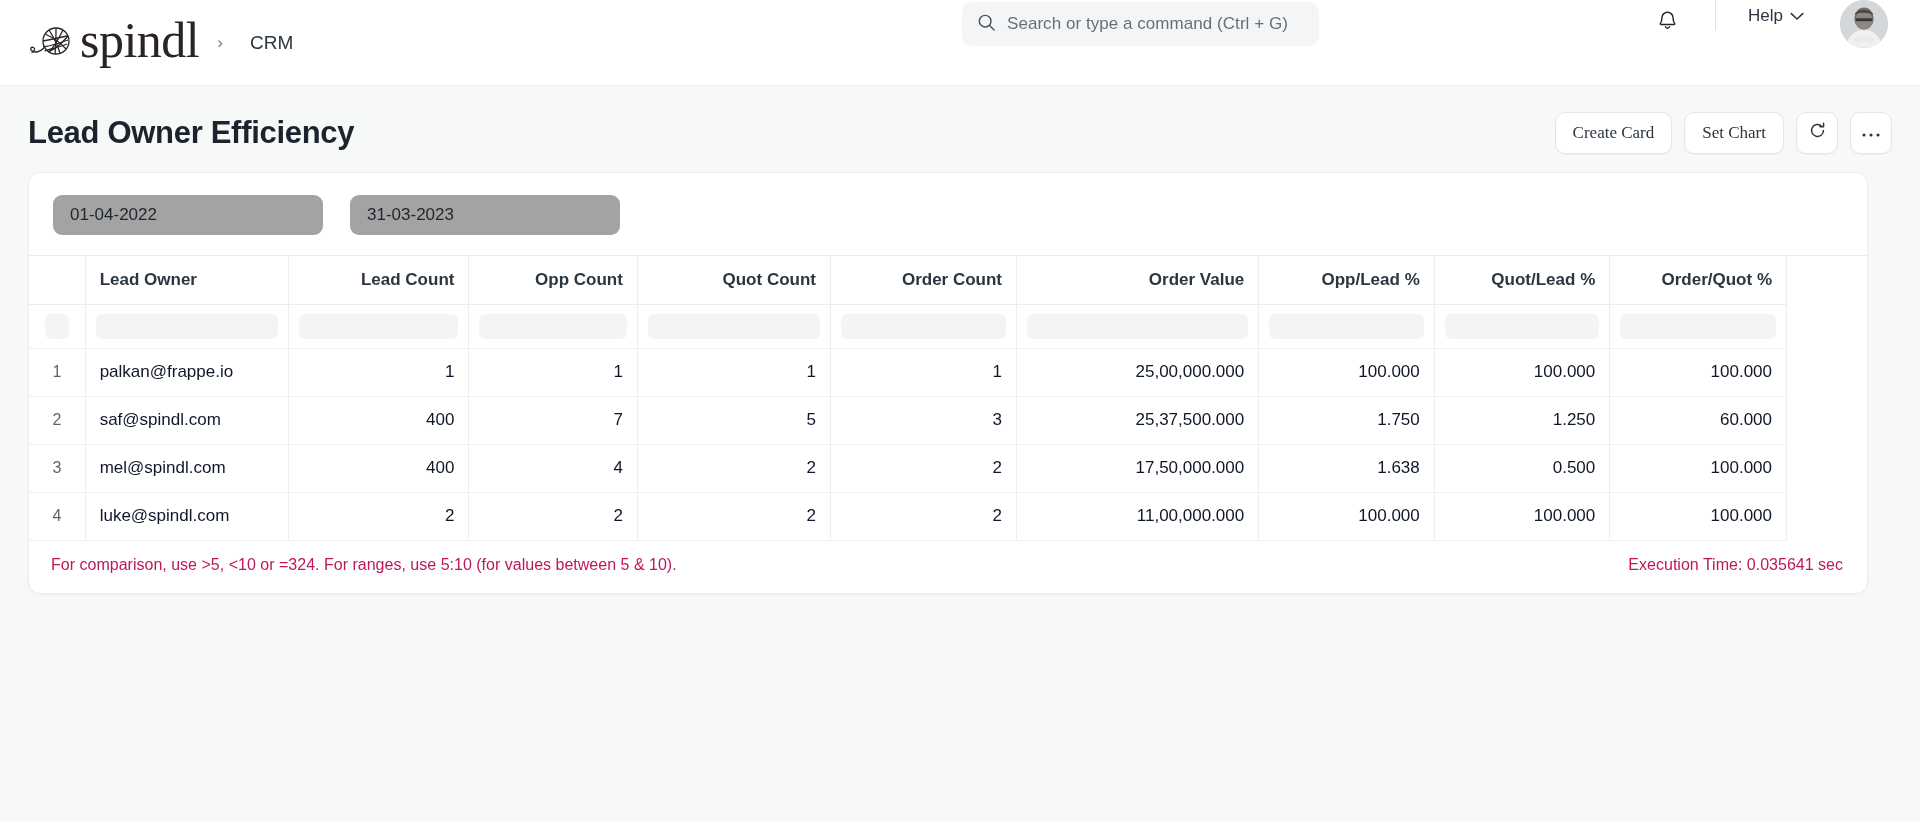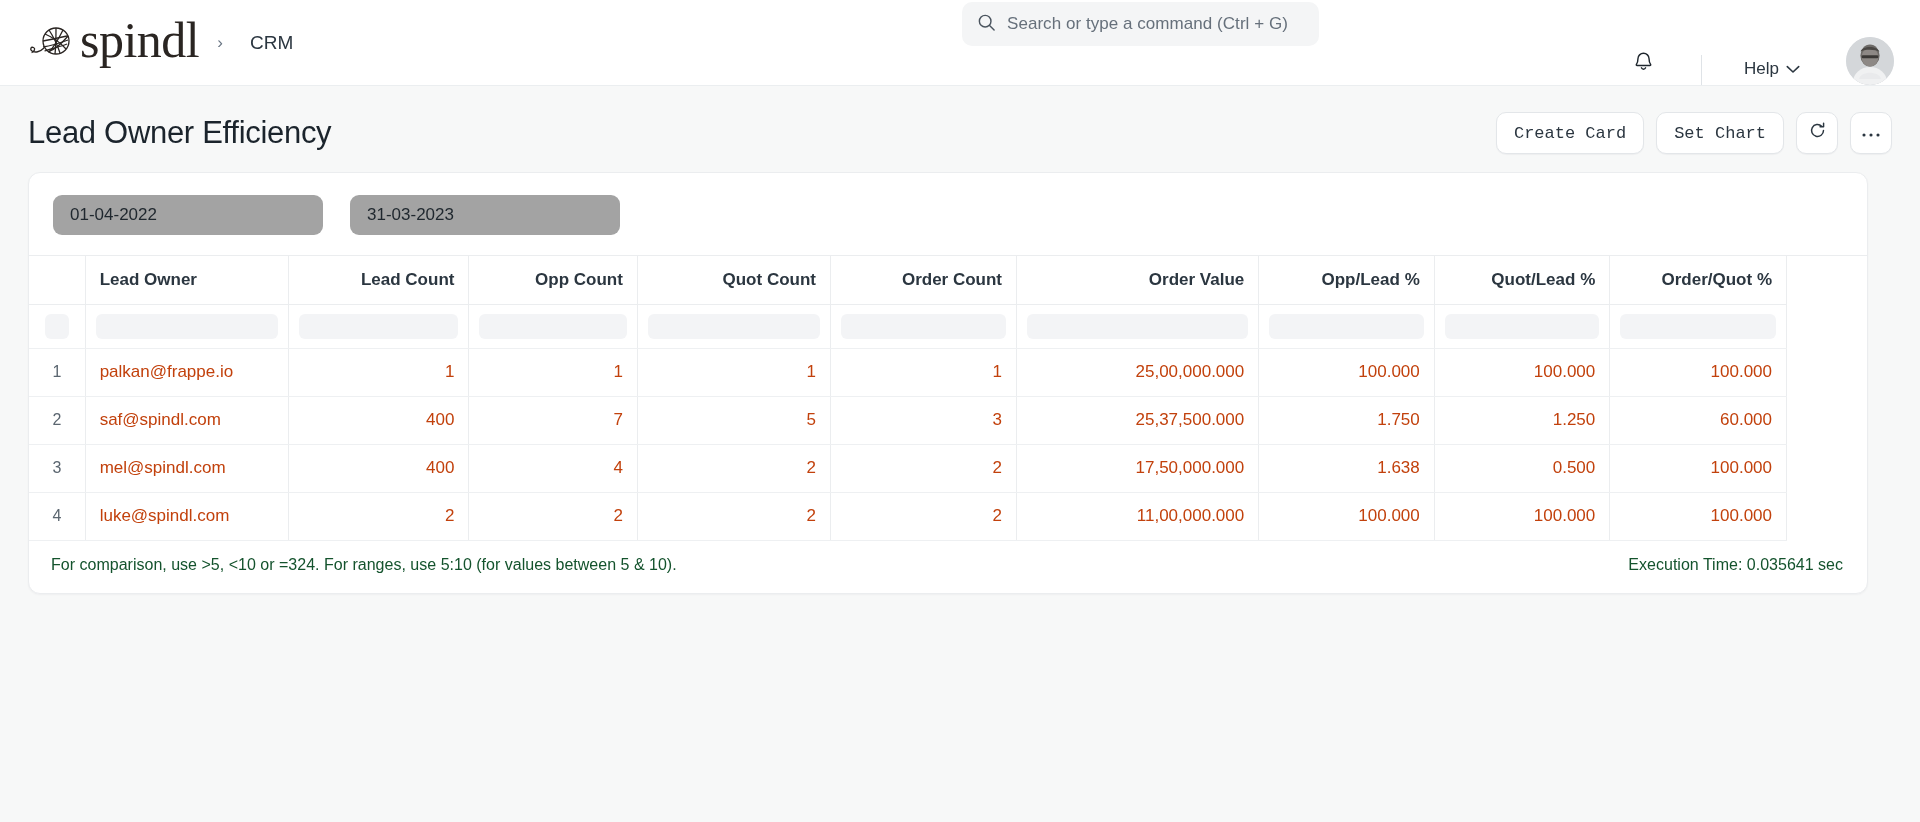--- a/index.html
+++ b/index.html
@@ -88,24 +88,24 @@
 
   .search-box .placeholder {
     font-size: 17px;
     color: #66707b;
     letter-spacing: .05px;
     white-space: nowrap;
   }
 
   .nav-right {
     position: absolute;
-    right: 26px;
-    display: flex;
-    align-items: flex-end;
-    gap: 18px;
+    right: 32px;
+    display: flex;
+    align-items: flex-start;
+    gap: 8px;
     height: 100%;
   }
 
   .bell-btn {
     width: 44px; height: 44px;
     display: flex; align-items: center; justify-content: center;
     border-radius: 8px;
     margin-right: 10px;
   }
 
@@ -138,40 +138,40 @@
   
   .page-head {
     display: flex;
     align-items: center;
     justify-content: space-between;
     padding: 26px 28px 18px 28px;
   }
 
   .page-title {
     font-size: 31px;
-    font-weight: 400;
+    font-weight: 700;
     letter-spacing: -.3px;
     color: #1b242c;
   }
 
   .actions {
     display: flex;
     align-items: center;
     gap: 12px;
   }
 
   .btn {
     background: #ffffff;
     border: 1px solid #e3e6e9;
     border-radius: 10px;
     height: 42px;
     padding: 0 17px;
     font-size: 17px;
     color: #2b3640;
-    font-family: Liberation Mono, monospace;
+    font-family: Liberation Serif, serif;
     display: inline-flex;
     align-items: center;
     justify-content: center;
     box-shadow: 0 1px 1px rgba(17,24,39,.04);
     cursor: pointer;
     white-space: nowrap;
   }
 
   .btn.icon-only {
     width: 42px;
@@ -221,21 +221,21 @@
     font-size: 17px;
   }
 
   table.report th,
   table.report td {
     border-right: 1px solid #ebedef;
     border-bottom: 1px solid #eef0f2;
     height: 48px;
     padding: 0 14px;
     font-weight: 400;
-    color: #c2410c;
+    color: #0f172a;
     vertical-align: middle;
     overflow: hidden;
     white-space: nowrap;
   }
 
   table.report thead th {
     text-align: right;
     color: #2b3640;
     font-weight: 700;
     border-bottom: 1px solid #ebedef;
@@ -281,21 +281,21 @@
   col.w-orq   { width: 151px; }
 
   tbody tr:last-child td { border-bottom: 1px solid #eef0f2; }
 
   .card-footer {
     display: flex;
     align-items: center;
     justify-content: space-between;
     padding: 15px 24px 19px 22px;
     font-size: 16px;
-    color: #14532d;
+    color: #be185d;
   }
 
   .hint-text { letter-spacing: .01px; }
   .exec-text { letter-spacing: .01px; }
 </style>
 </head>
 <body>
 
 <div class="navbar">
 

